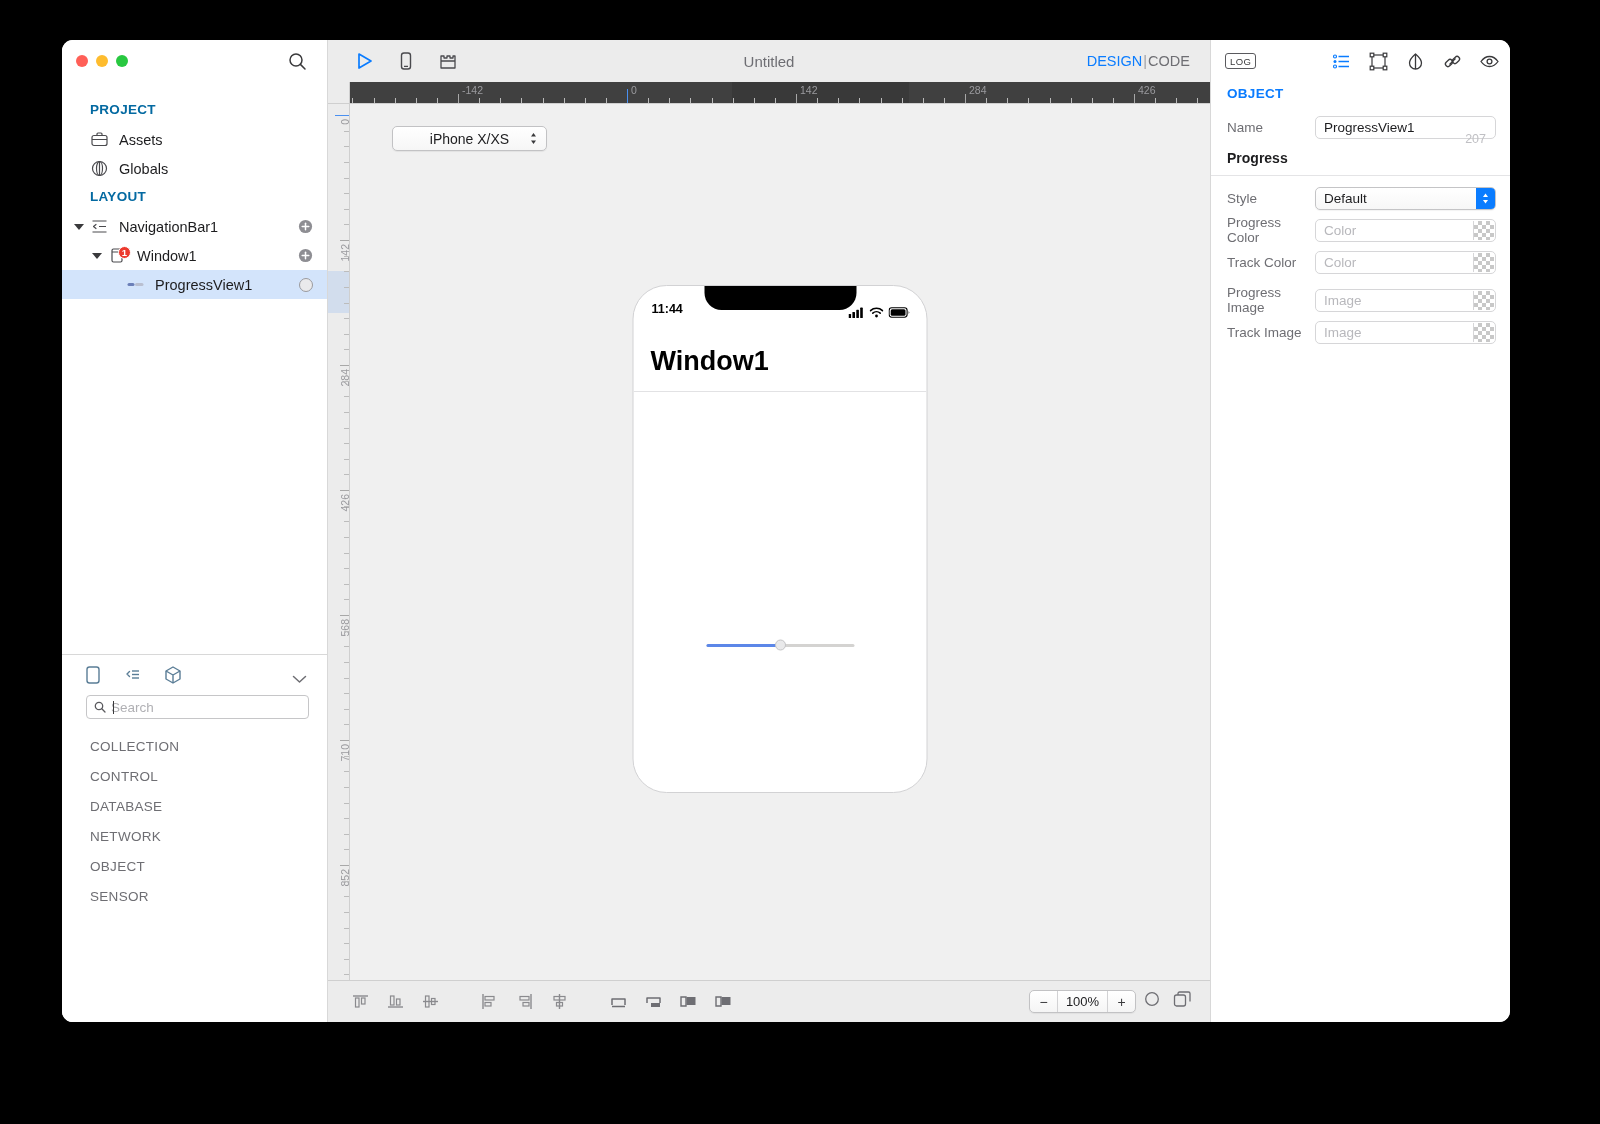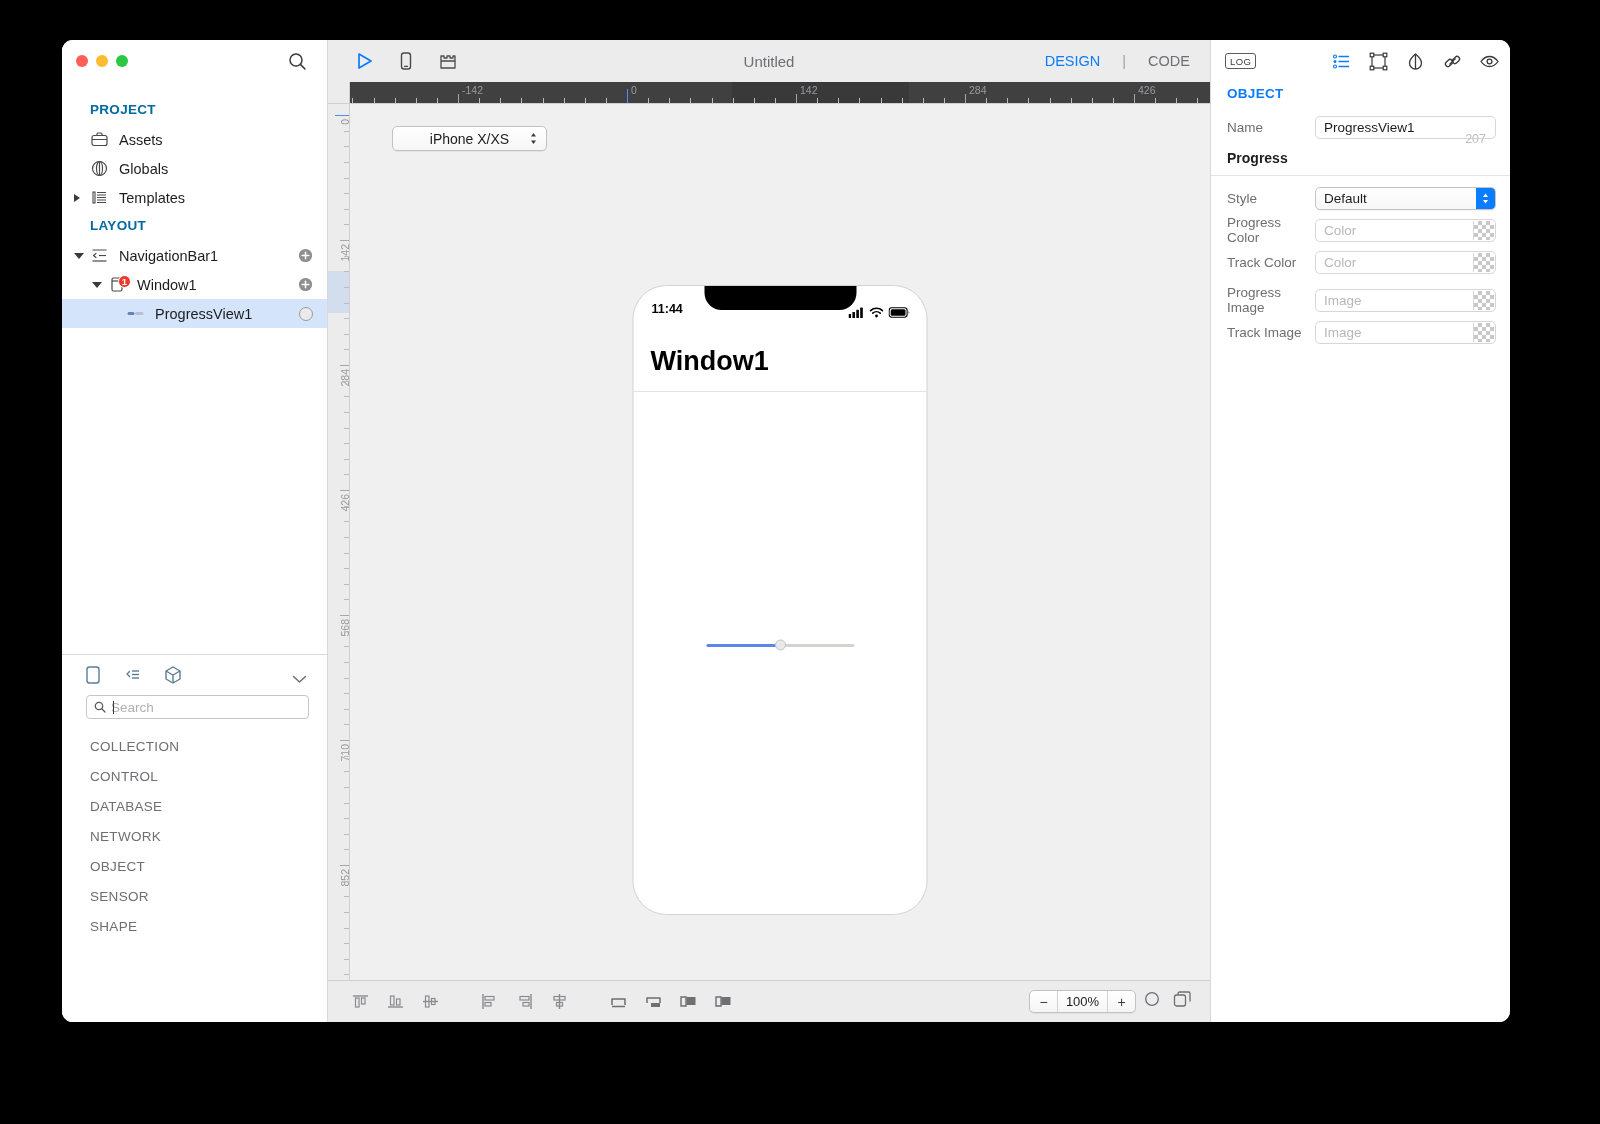--- a/index.html
+++ b/index.html
@@ -126,21 +126,21 @@
     padding: 0 20px; position: relative;
   }
   .tb-icons { display: flex; align-items: center; gap: 20px; margin-left: 5px; }
   .tb-ic { width: 22px; height: 22px; }
   .doc-title {
     position: absolute; left: 0; right: 0; text-align: center;
     font-size: 15px; color: #6e6e73; pointer-events: none;
   }
   .mode-toggle {
     position: absolute; right: 20px;
-    display: flex; align-items: center; gap: 22px;
+    display: flex; align-items: center; gap: 1px;
     font-size: 14.5px;
   }
   .mode-design { color: #0a7cff; font-weight: 500; }
   .mode-sep { color: #a0a0a4; }
   .mode-code { color: #6e6e73; }
 
   .ruler-h {
     height: 22px; background: #404040;
     border-bottom: 1px solid #cfcfcf;
     position: relative; overflow: hidden;
@@ -189,21 +189,21 @@
     display: flex; align-items: center; justify-content: center;
     font-size: 14px; color: #1d1d1f;
     box-shadow: 0 1px 1px rgba(0,0,0,0.06);
   }
   .picker-chev {
     position: absolute; right: 8px; width: 9px; height: 15px;
   }
   .phone {
     position: absolute; left: 50%; top: 181px;
     transform: translateX(-50%);
-    width: 295px; height: 630px;
+    width: 295px; height: 508px;
     background: #ffffff;
     border: 1.5px solid #d2d2d4;
     border-radius: 34px;
     overflow: hidden;
   }
   .notch {
     position: absolute; left: 50%; top: -1px; transform: translateX(-50%);
     width: 152px; height: 25px;
     background: #000; border-radius: 0 0 17px 17px;
   }
@@ -388,34 +388,20 @@
         <span class="ic">
           <svg viewBox="0 0 19 19">
               <circle cx="9.5" cy="9.5" r="7" fill="none" stroke="#4a4a4e" stroke-width="1.2"></circle>
               <line x1="9.5" y1="2.5" x2="9.5" y2="16.5" stroke="#4a4a4e" stroke-width="1.2"></line>
               <ellipse cx="9.5" cy="9.5" rx="3" ry="7" fill="none" stroke="#4a4a4e" stroke-width="1.2"></ellipse>
             </svg>
         </span>
         <span class="label">Globals</span>
       </div>
 
-      <div class="tree-row">
-        <span class="disc" style="left:12px;"></span>
-        <span class="ic">
-          <svg viewBox="0 0 19 19">
-              <rect x="3" y="4" width="2" height="11" fill="none" stroke="#4a4a4e" stroke-width="1.1"></rect>
-              <line x1="7" y1="4.5" x2="16" y2="4.5" stroke="#4a4a4e" stroke-width="1.1"></line>
-              <line x1="7" y1="7" x2="16" y2="7" stroke="#4a4a4e" stroke-width="1.1"></line>
-              <line x1="7" y1="9.5" x2="16" y2="9.5" stroke="#4a4a4e" stroke-width="1.1"></line>
-              <line x1="7" y1="12" x2="16" y2="12" stroke="#4a4a4e" stroke-width="1.1"></line>
-              <line x1="7" y1="14.5" x2="16" y2="14.5" stroke="#4a4a4e" stroke-width="1.1"></line>
-            </svg>
-        </span>
-        <span class="label">Templates</span>
-      </div>
 
       <div class="sec-head">LAYOUT</div>
 
       <div class="tree-row">
         <span class="disc open" style="left:12px;"></span>
         <span class="ic">
           <svg viewBox="0 0 19 19">
               <line x1="2.5" y1="4" x2="16.5" y2="4" stroke="#4a4a4e" stroke-width="1.2"></line>
               <path d="M6 7.5L3.5 9.5L6 11.5" fill="none" stroke="#4a4a4e" stroke-width="1.2" stroke-linecap="round" stroke-linejoin="round"></path>
               <line x1="9" y1="9.5" x2="16" y2="9.5" stroke="#4a4a4e" stroke-width="1.2"></line>
@@ -502,21 +488,20 @@
         </div>
       </div>
 
       <div class="cat-list">
         <div class="cat">COLLECTION</div>
         <div class="cat">CONTROL</div>
         <div class="cat">DATABASE</div>
         <div class="cat">NETWORK</div>
         <div class="cat">OBJECT</div>
         <div class="cat">SENSOR</div>
-        <div class="cat">SHAPE</div>
       </div>
     </div>
   </div>
 
   <div class="canvas-col">
     <div class="canvas-toolbar">
       <div class="tb-icons">
         <span class="tb-ic">
           <svg viewBox="0 0 22 22">
               <path d="M6 4l12 7-12 7z" fill="none" stroke="#0a7cff" stroke-width="1.7" stroke-linejoin="round"></path>

